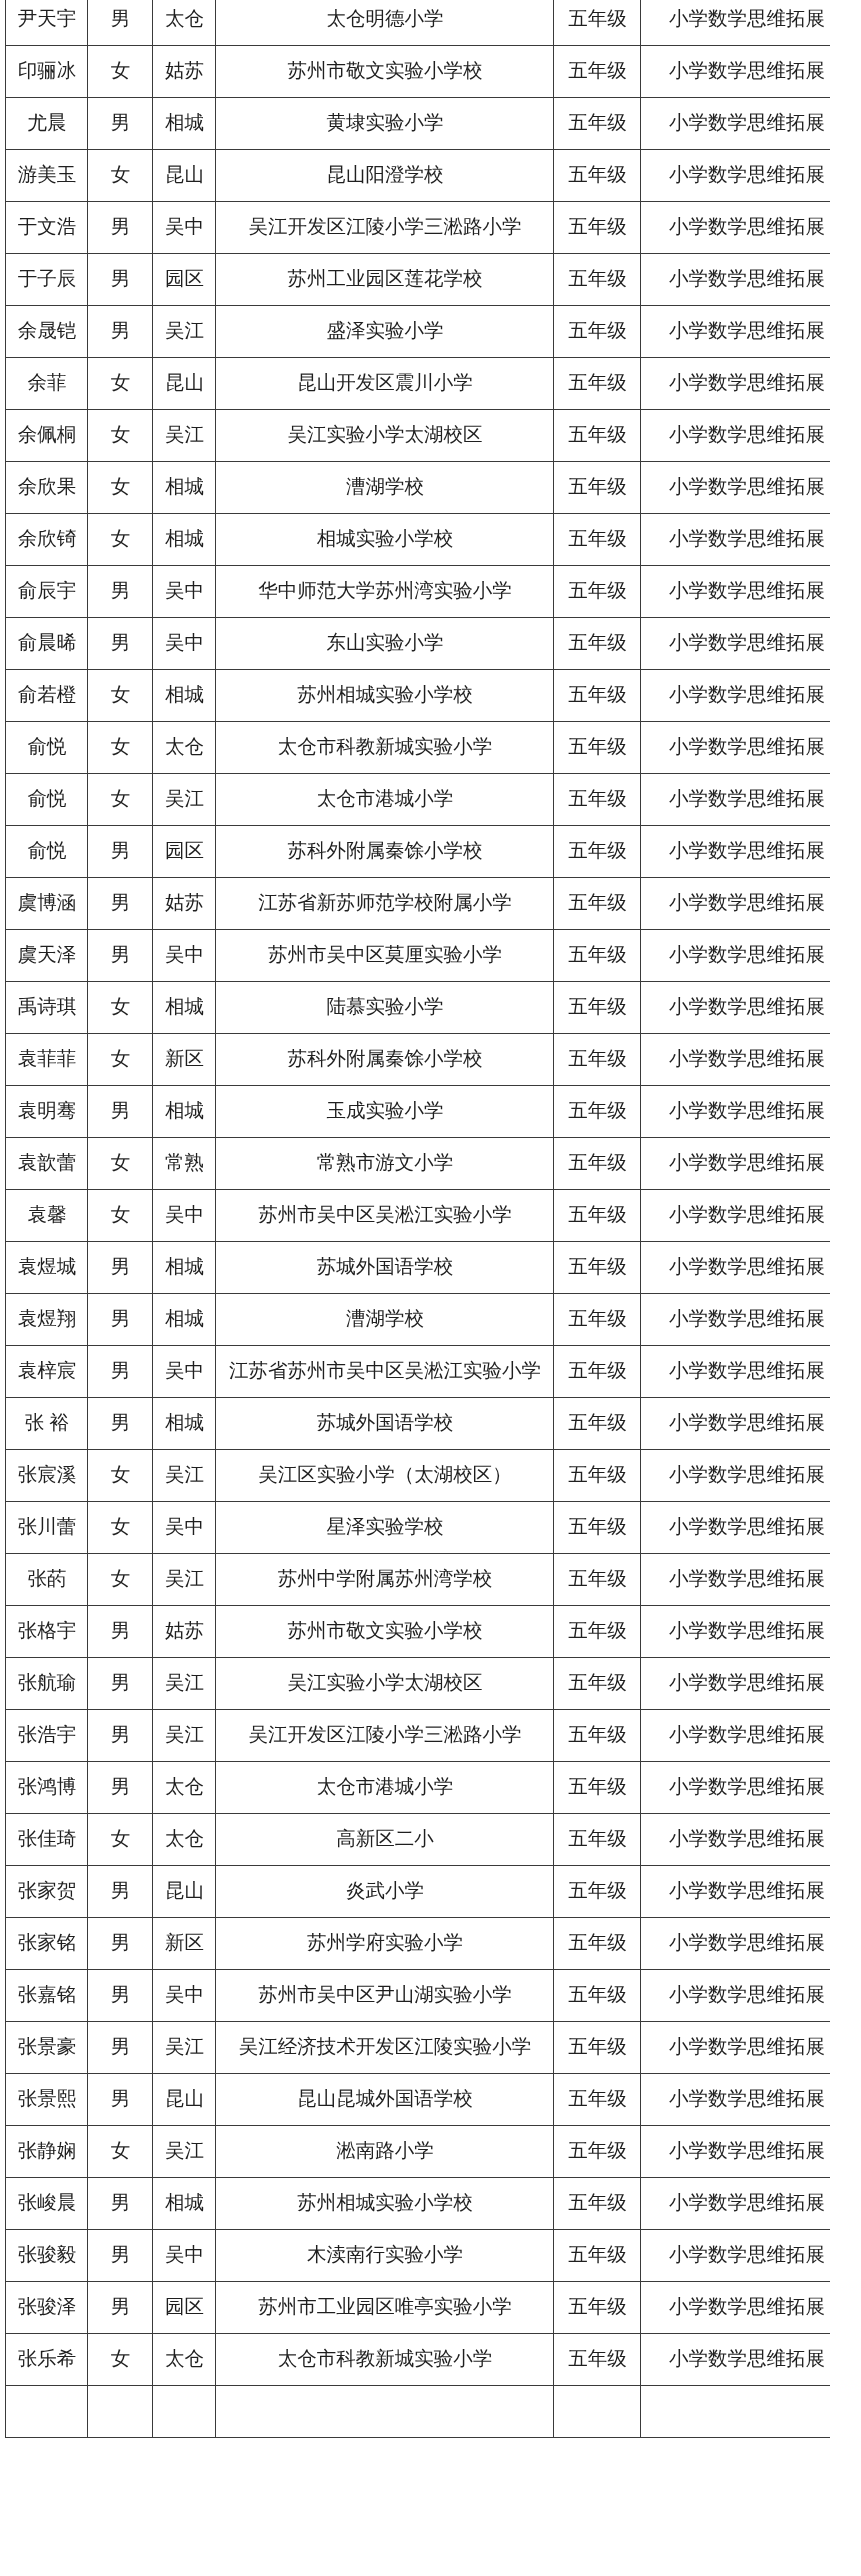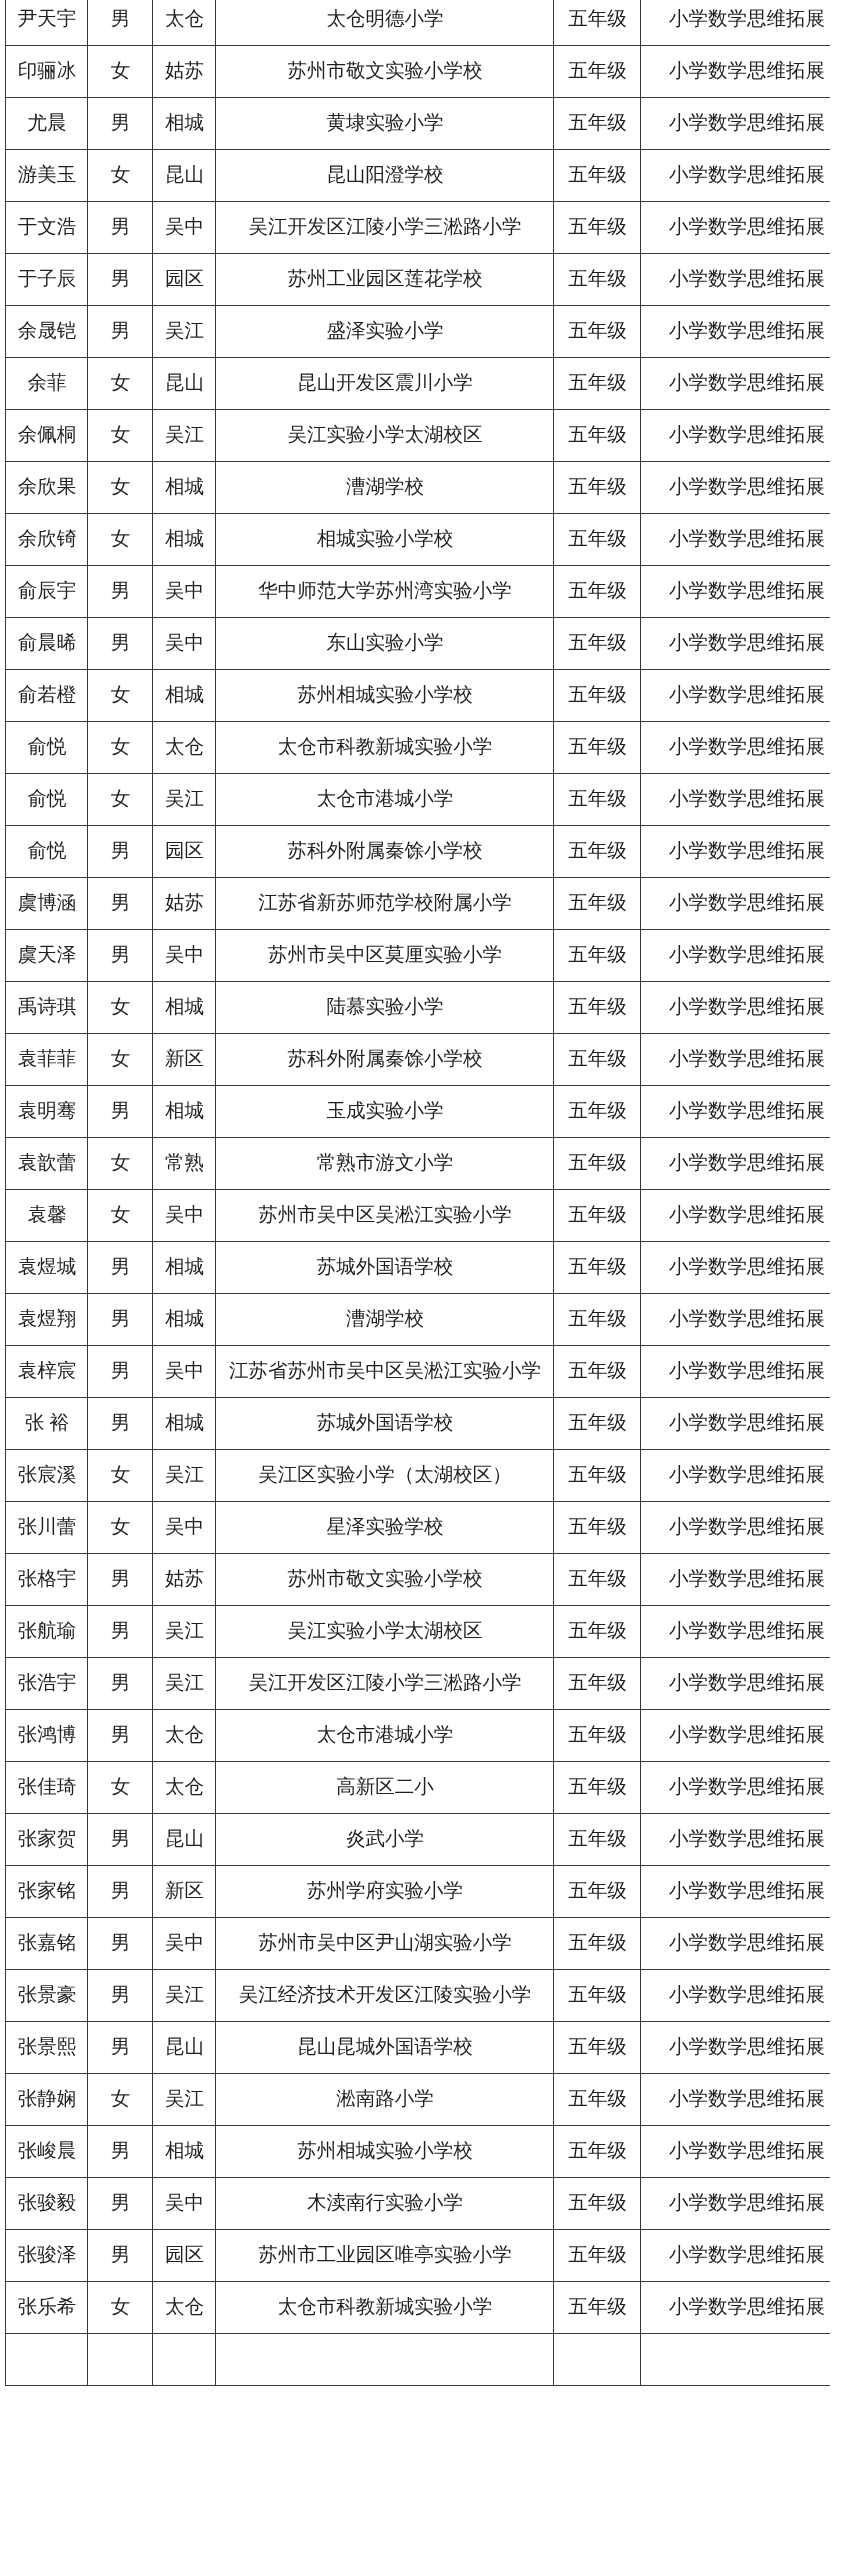--- a/index.html
+++ b/index.html
@@ -293,20 +293,28 @@
         </tr>
         <tr>
           <td>张川蕾</td>
           <td>女</td>
           <td>吴中</td>
           <td>星泽实验学校</td>
           <td>五年级</td>
           <td>小学数学思维拓展</td>
         </tr>
         <tr>
+          <td>张菂</td>
+          <td>女</td>
+          <td>吴江</td>
+          <td>苏州中学附属苏州湾学校</td>
+          <td>五年级</td>
+          <td>小学数学思维拓展</td>
+        </tr>
+        <tr>
           <td>张格宇</td>
           <td>男</td>
           <td>姑苏</td>
           <td>苏州市敬文实验小学校</td>
           <td>五年级</td>
           <td>小学数学思维拓展</td>
         </tr>
         <tr>
           <td>张航瑜</td>
           <td>男</td>

